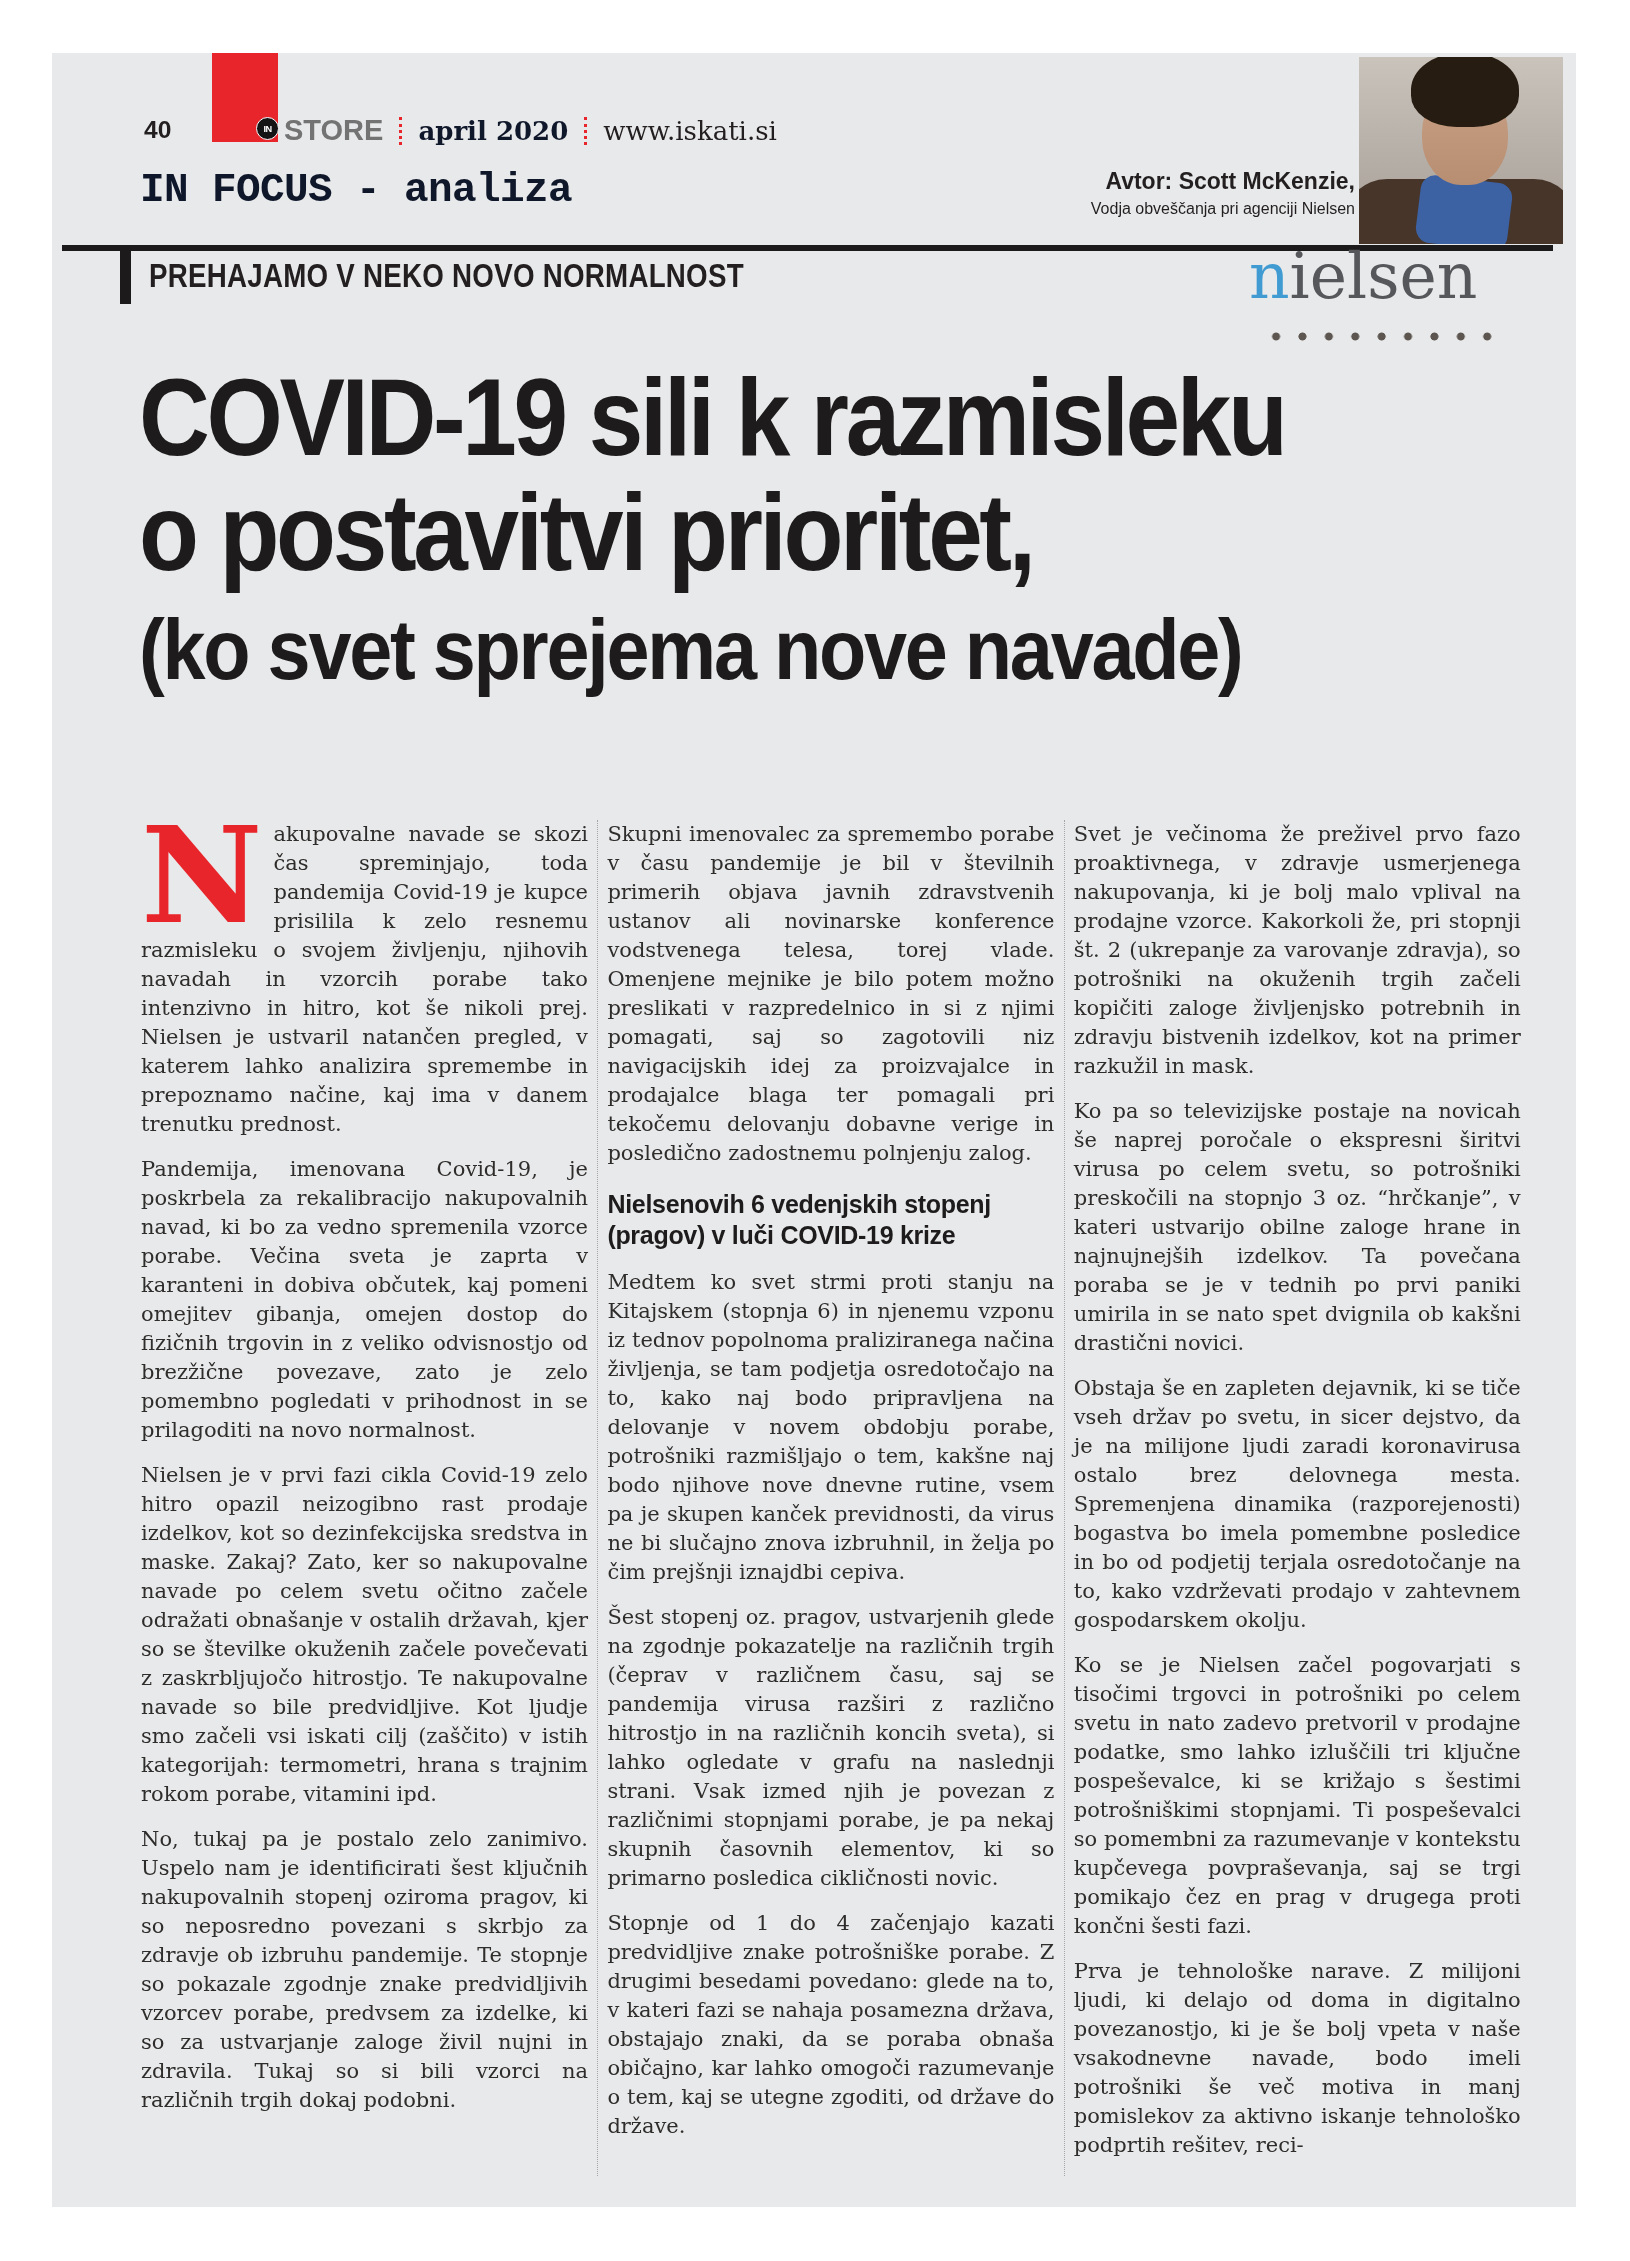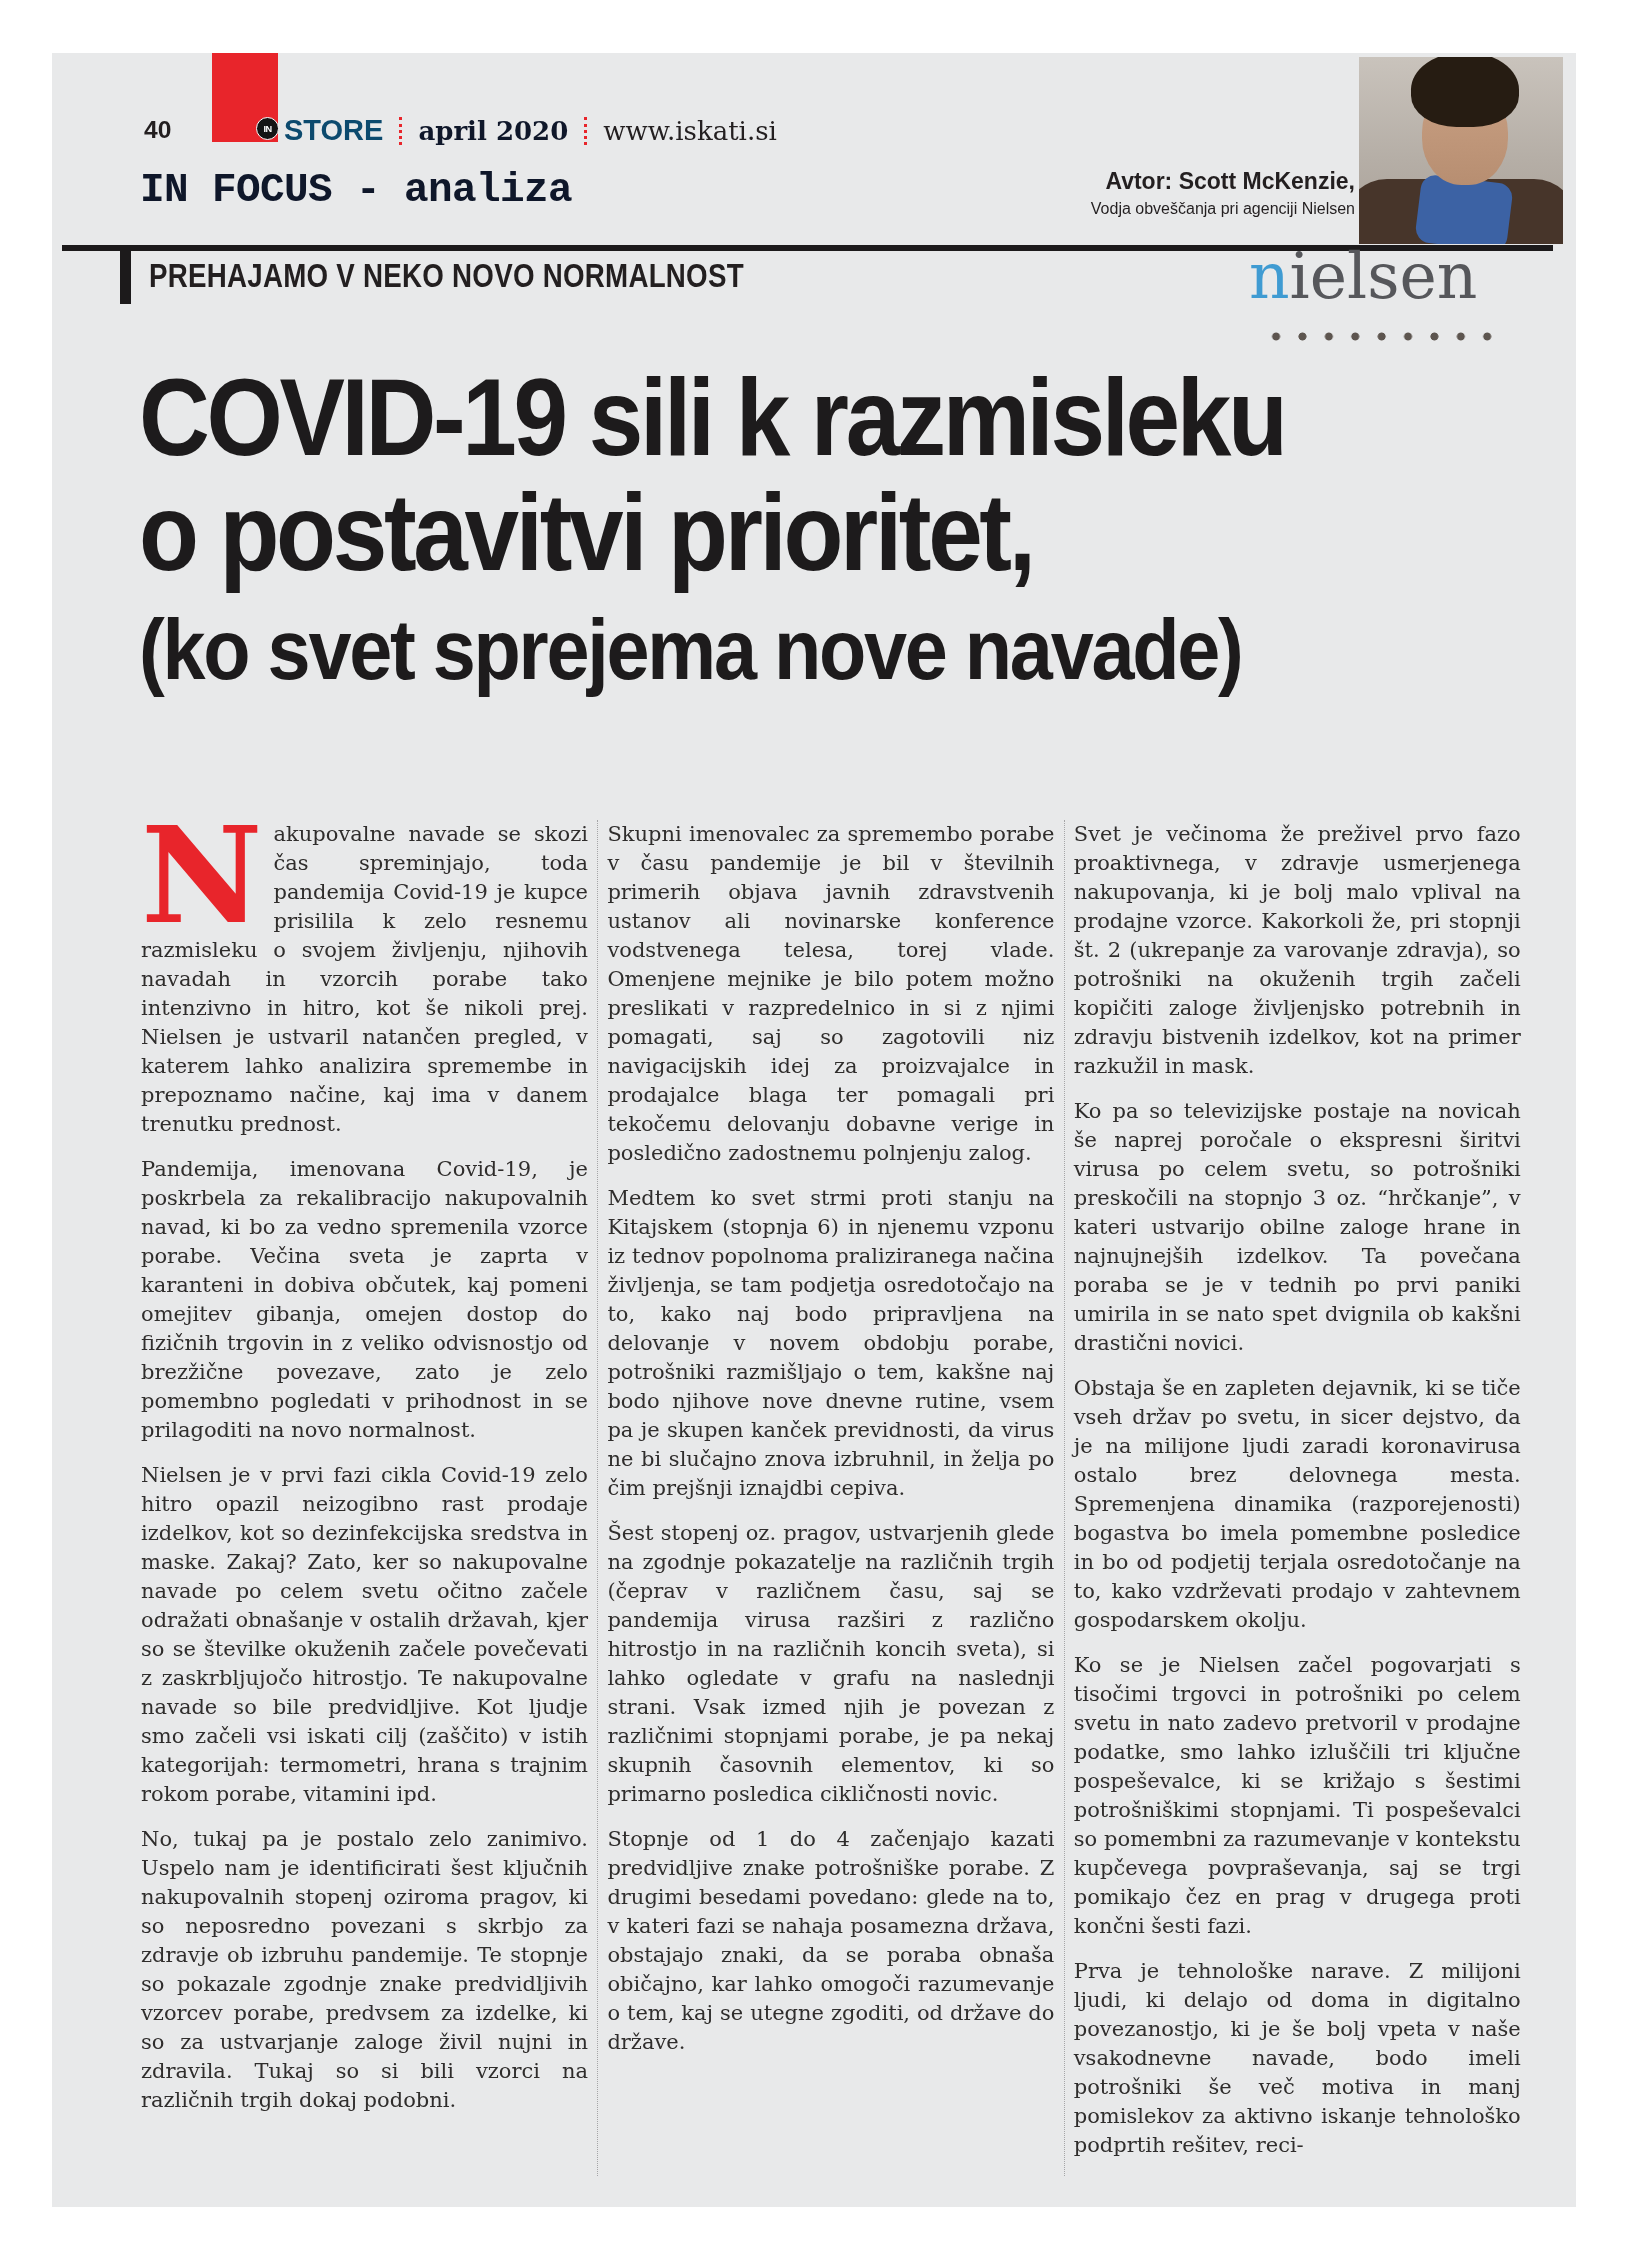--- a/index.html
+++ b/index.html
@@ -18,21 +18,21 @@
   
   .pageno { left:92px; top:63px; font-size:24.6px; font-weight:bold; color:#231f20; }
   .redblock { left:160px; top:0; width:66px; height:89px; background:#e8252b; }
   .logo-circle {
     position:absolute; left:44px; top:64px; width:21px; height:21px;
     background:#141414; border:1.8px solid #ffffff; border-radius:50%;
     display:flex; align-items:center; justify-content:center;
     color:#ffffff; font-size:9.2px; font-weight:bold; letter-spacing:-0.6px;
   }
   .masthead-row { left:232px; top:58px; height:39px; display:flex; align-items:center; gap:16px; }
-  .store { font-size:29px; font-weight:bold; color:#0c4a6e; letter-spacing:0; }
+  .store { font-size:29px; font-weight:bold; color:#737373; letter-spacing:0; }
   .msep { width:0; height:28px; border-left:3.1px dotted #e8252b; }
   .issue { font-family:"DejaVu Serif",serif; font-size:26px; font-weight:bold; color:#0f172a; }
   .website { font-family:"DejaVu Serif",serif; font-size:26px; color:#231f20; }
 
   .section-title {
     left:88px; top:114px; font-family:Liberation Mono, monospace; font-weight:bold;
     font-size:41px; color:#0f172a; letter-spacing:-0.6px; white-space:nowrap;
   }
 
   .author-block { right:221px; top:115px; text-align:right; color:#231f20; }
@@ -151,20 +151,21 @@
 
     <div class="col">
       <p><span class="dropcap">N</span><span>akupovalne navade se skozi čas spreminjajo, toda pandemija Covid-19 je kupce prisilila k zelo resnemu razmisleku o svojem življenju, njihovih navadah in vzorcih porabe tako intenzivno in hitro, kot še nikoli prej. Nielsen je ustvaril natančen pregled, v katerem lahko analizira spremembe in prepoznamo načine, kaj ima v danem trenutku prednost.</span></p>
       <p>Pandemija, imenovana Covid-19, je poskrbela za rekalibracijo nakupovalnih navad, ki bo za vedno spremenila vzorce porabe. Večina sveta je zaprta v karanteni in dobiva občutek, kaj pomeni omejitev gibanja, omejen dostop do fizičnih trgovin in z veliko odvisnostjo od brezžične povezave, zato je zelo pomembno pogledati v prihodnost in se prilagoditi na novo normalnost.</p>
       <p>Nielsen je v prvi fazi cikla Covid-19 zelo hitro opazil neizogibno rast prodaje izdelkov, kot so dezinfekcijska sredstva in maske. Zakaj? Zato, ker so nakupovalne navade po celem svetu očitno začele odražati obnašanje v ostalih državah, kjer so se številke okuženih začele povečevati z zaskrbljujočo hitrostjo. Te nakupovalne navade so bile predvidljive. Kot ljudje smo začeli vsi iskati cilj (zaščito) v istih kategorijah: termometri, hrana s trajnim rokom porabe, vitamini ipd.</p>
       <p>No, tukaj pa je postalo zelo zanimivo. Uspelo nam je identificirati šest ključnih nakupovalnih stopenj oziroma pragov, ki so neposredno povezani s skrbjo za zdravje ob izbruhu pandemije. Te stopnje so pokazale zgodnje znake predvidljivih vzorcev porabe, predvsem za izdelke, ki so za ustvarjanje zaloge živil nujni in zdravila. Tukaj so si bili vzorci na različnih trgih dokaj podobni.</p>
     </div>
 
     <div class="col">
       <p>Skupni imenovalec za spremembo porabe v času pandemije je bil v številnih primerih objava javnih zdravstvenih ustanov ali novinarske konference vodstvenega telesa, torej vlade. Omenjene mejnike je bilo potem možno preslikati v razpredelnico in si z njimi pomagati, saj so zagotovili niz navigacijskih idej za proizvajalce in prodajalce blaga ter pomagali pri tekočemu delovanju dobavne verige in posledično zadostnemu polnjenju zalog.</p>
+      <h3 class="subhead">Nielsenovih 6 vedenjskih stopenj (pragov) v luči COVID-19 krize</h3>
       <p>Medtem ko svet strmi proti stanju na Kitajskem (stopnja 6) in njenemu vzponu iz tednov popolnoma praliziranega načina življenja, se tam podjetja osredotočajo na to, kako naj bodo pripravljena na delovanje v novem obdobju porabe, potrošniki razmišljajo o tem, kakšne naj bodo njihove nove dnevne rutine, vsem pa je skupen kanček previdnosti, da virus ne bi slučajno znova izbruhnil, in želja po čim prejšnji iznajdbi cepiva.</p>
       <p>Šest stopenj oz. pragov, ustvarjenih glede na zgodnje pokazatelje na različnih trgih (čeprav v različnem času, saj se pandemija virusa razširi z različno hitrostjo in na različnih koncih sveta), si lahko ogledate v grafu na naslednji strani. Vsak izmed njih je povezan z različnimi stopnjami porabe, je pa nekaj skupnih časovnih elementov, ki so primarno posledica cikličnosti novic.</p>
       <p>Stopnje od 1 do 4 začenjajo kazati predvidljive znake potrošniške porabe. Z drugimi besedami povedano: glede na to, v kateri fazi se nahaja posamezna država, obstajajo znaki, da se poraba obnaša običajno, kar lahko omogoči razumevanje o tem, kaj se utegne zgoditi, od države do države.</p>
     </div>
 
     <div class="col">
       <p>Svet je večinoma že preživel prvo fazo proaktivnega, v zdravje usmerjenega nakupovanja, ki je bolj malo vplival na prodajne vzorce. Kakorkoli že, pri stopnji št. 2 (ukrepanje za varovanje zdravja), so potrošniki na okuženih trgih začeli kopičiti zaloge življenjsko potrebnih in zdravju bistvenih izdelkov, kot na primer razkužil in mask.</p>
       <p>Ko pa so televizijske postaje na novicah še naprej poročale o ekspresni širitvi virusa po celem svetu, so potrošniki preskočili na stopnjo 3 oz. “hrčkanje”, v kateri ustvarijo obilne zaloge hrane in najnujnejših izdelkov. Ta povečana poraba se je v tednih po prvi paniki umirila in se nato spet dvignila ob kakšni drastični novici.</p>
       <p>Obstaja še en zapleten dejavnik, ki se tiče vseh držav po svetu, in sicer dejstvo, da je na milijone ljudi zaradi koronavirusa ostalo brez delovnega mesta. Spremenjena dinamika (razporejenosti) bogastva bo imela pomembne posledice in bo od podjetij terjala osredotočanje na to, kako vzdrževati prodajo v zahtevnem gospodarskem okolju.</p>
       <p>Ko se je Nielsen začel pogovarjati s tisočimi trgovci in potrošniki po celem svetu in nato zadevo pretvoril v prodajne podatke, smo lahko izluščili tri ključne pospeševalce, ki se križajo s šestimi potrošniškimi stopnjami. Ti pospeševalci so pomembni za razumevanje v kontekstu kupčevega povpraševanja, saj se trgi pomikajo čez en prag v drugega proti končni šesti fazi.</p>

